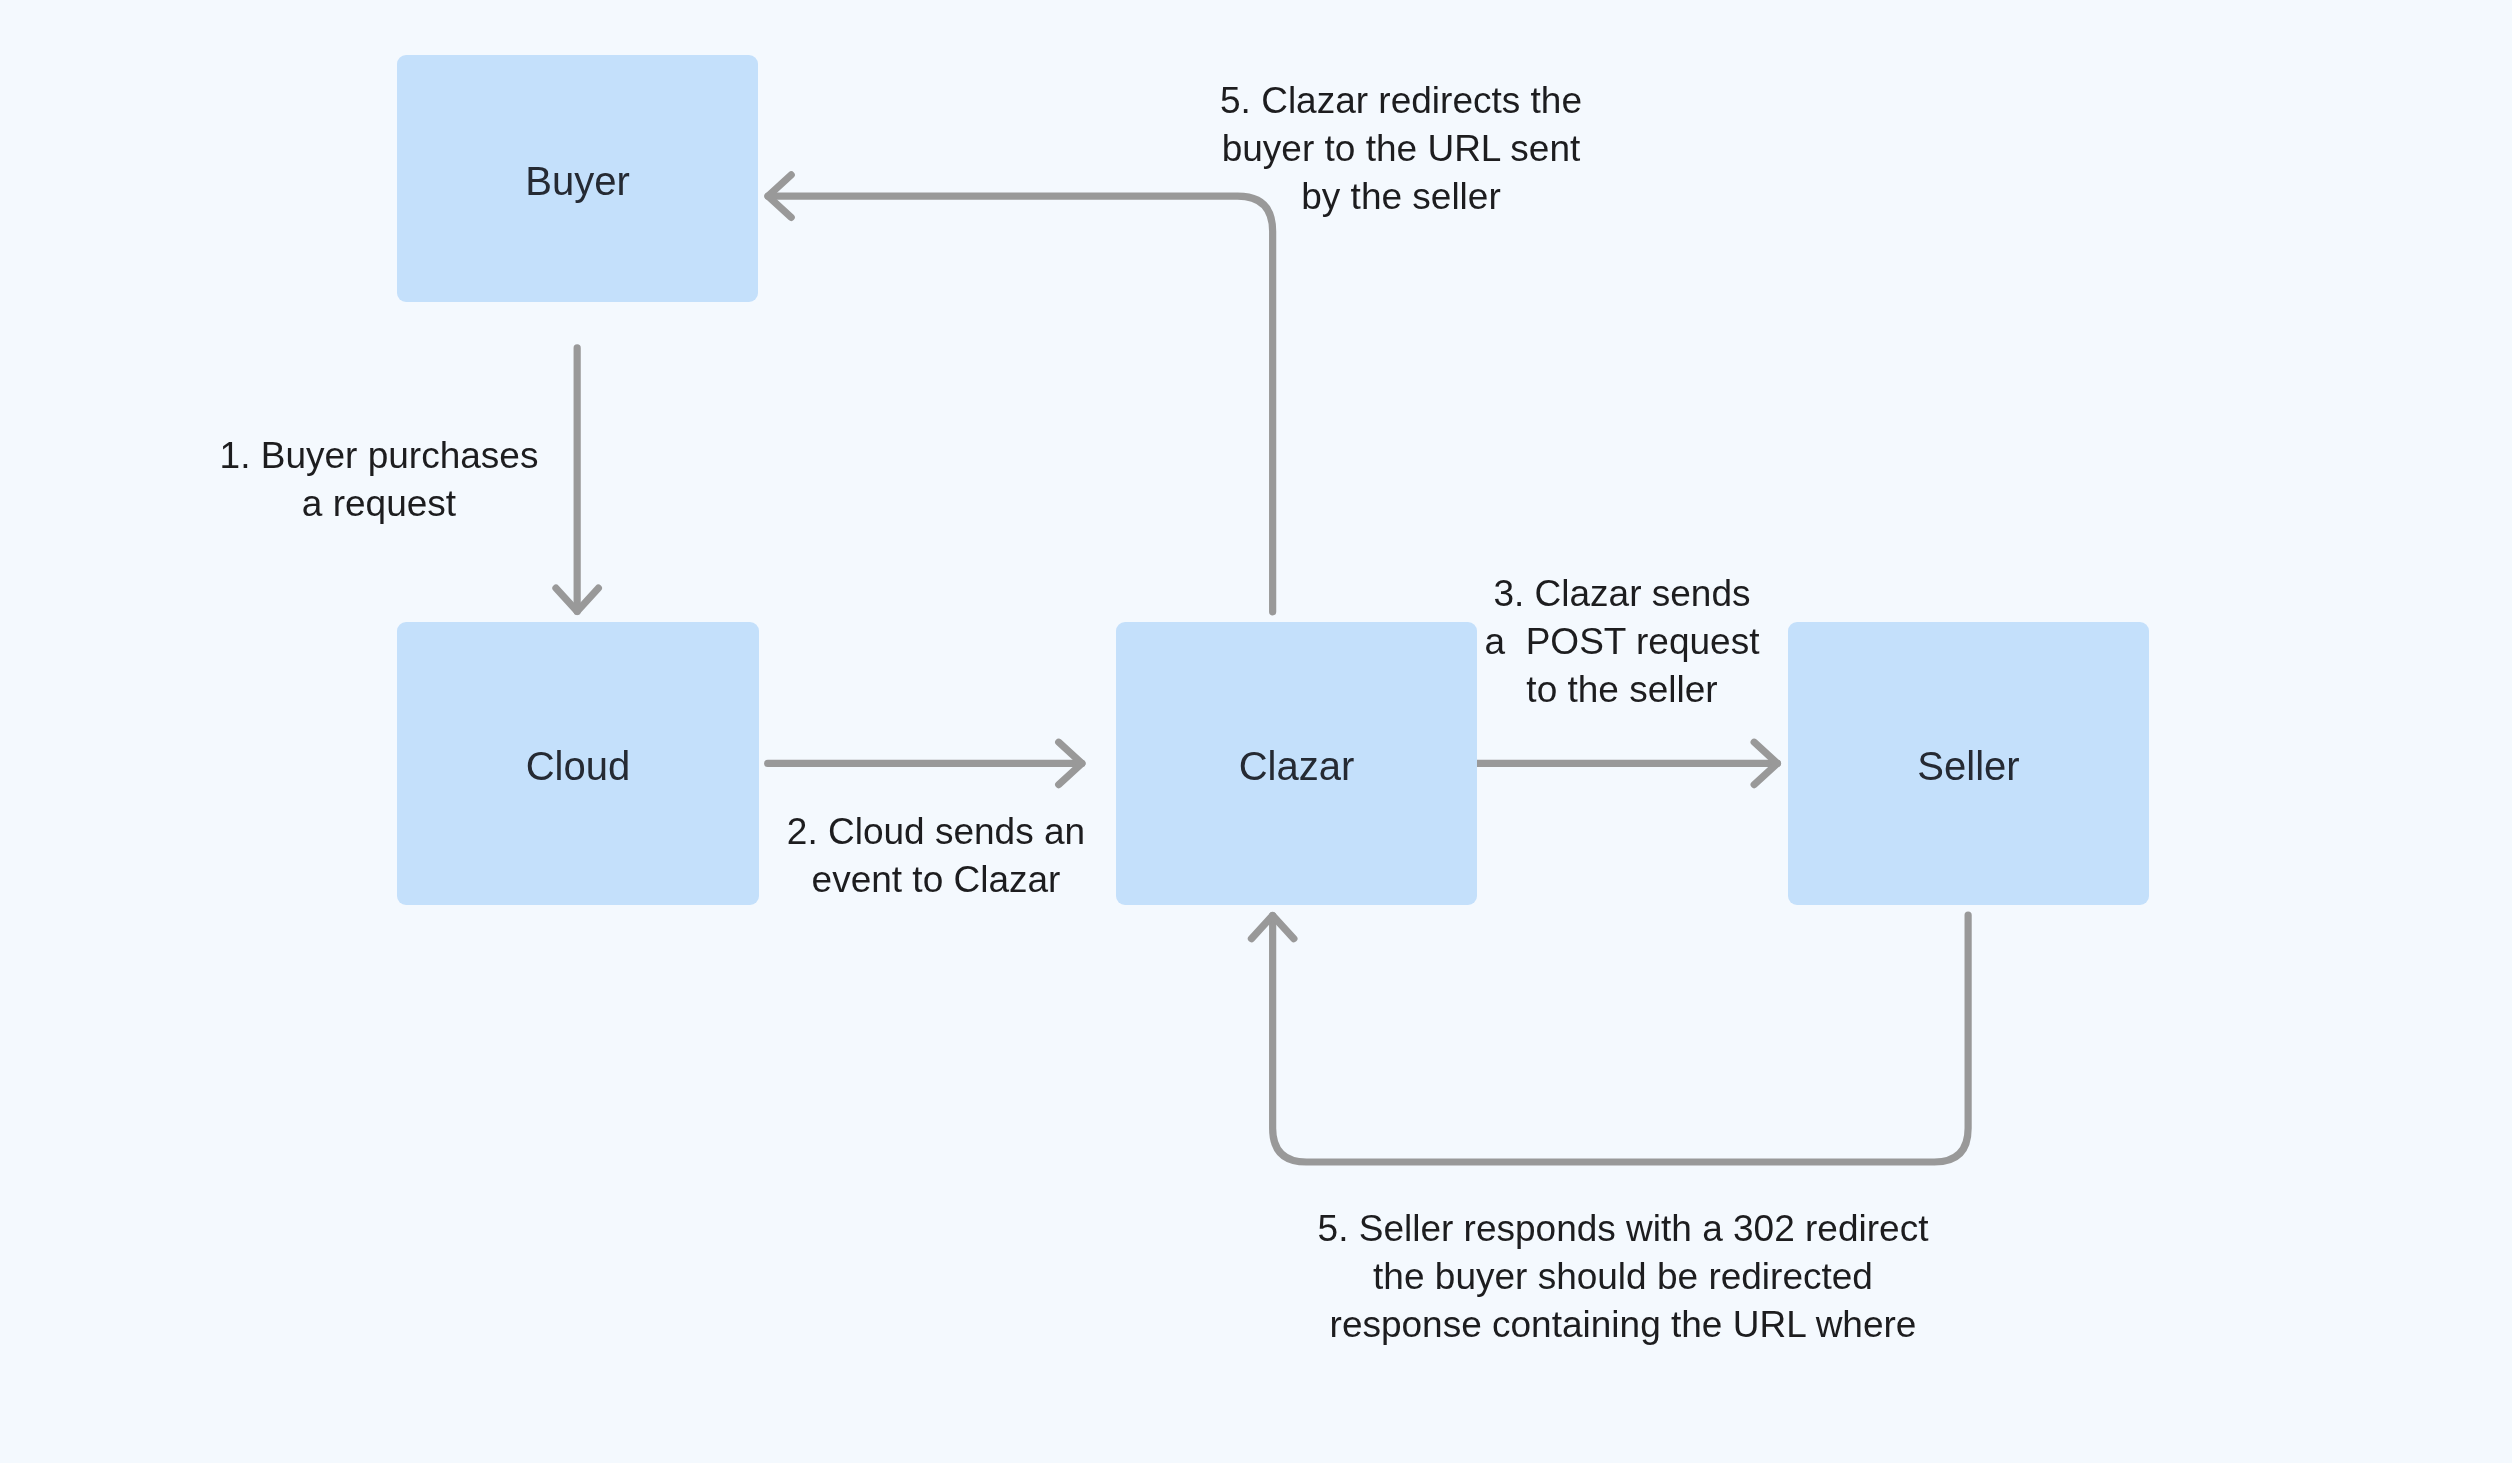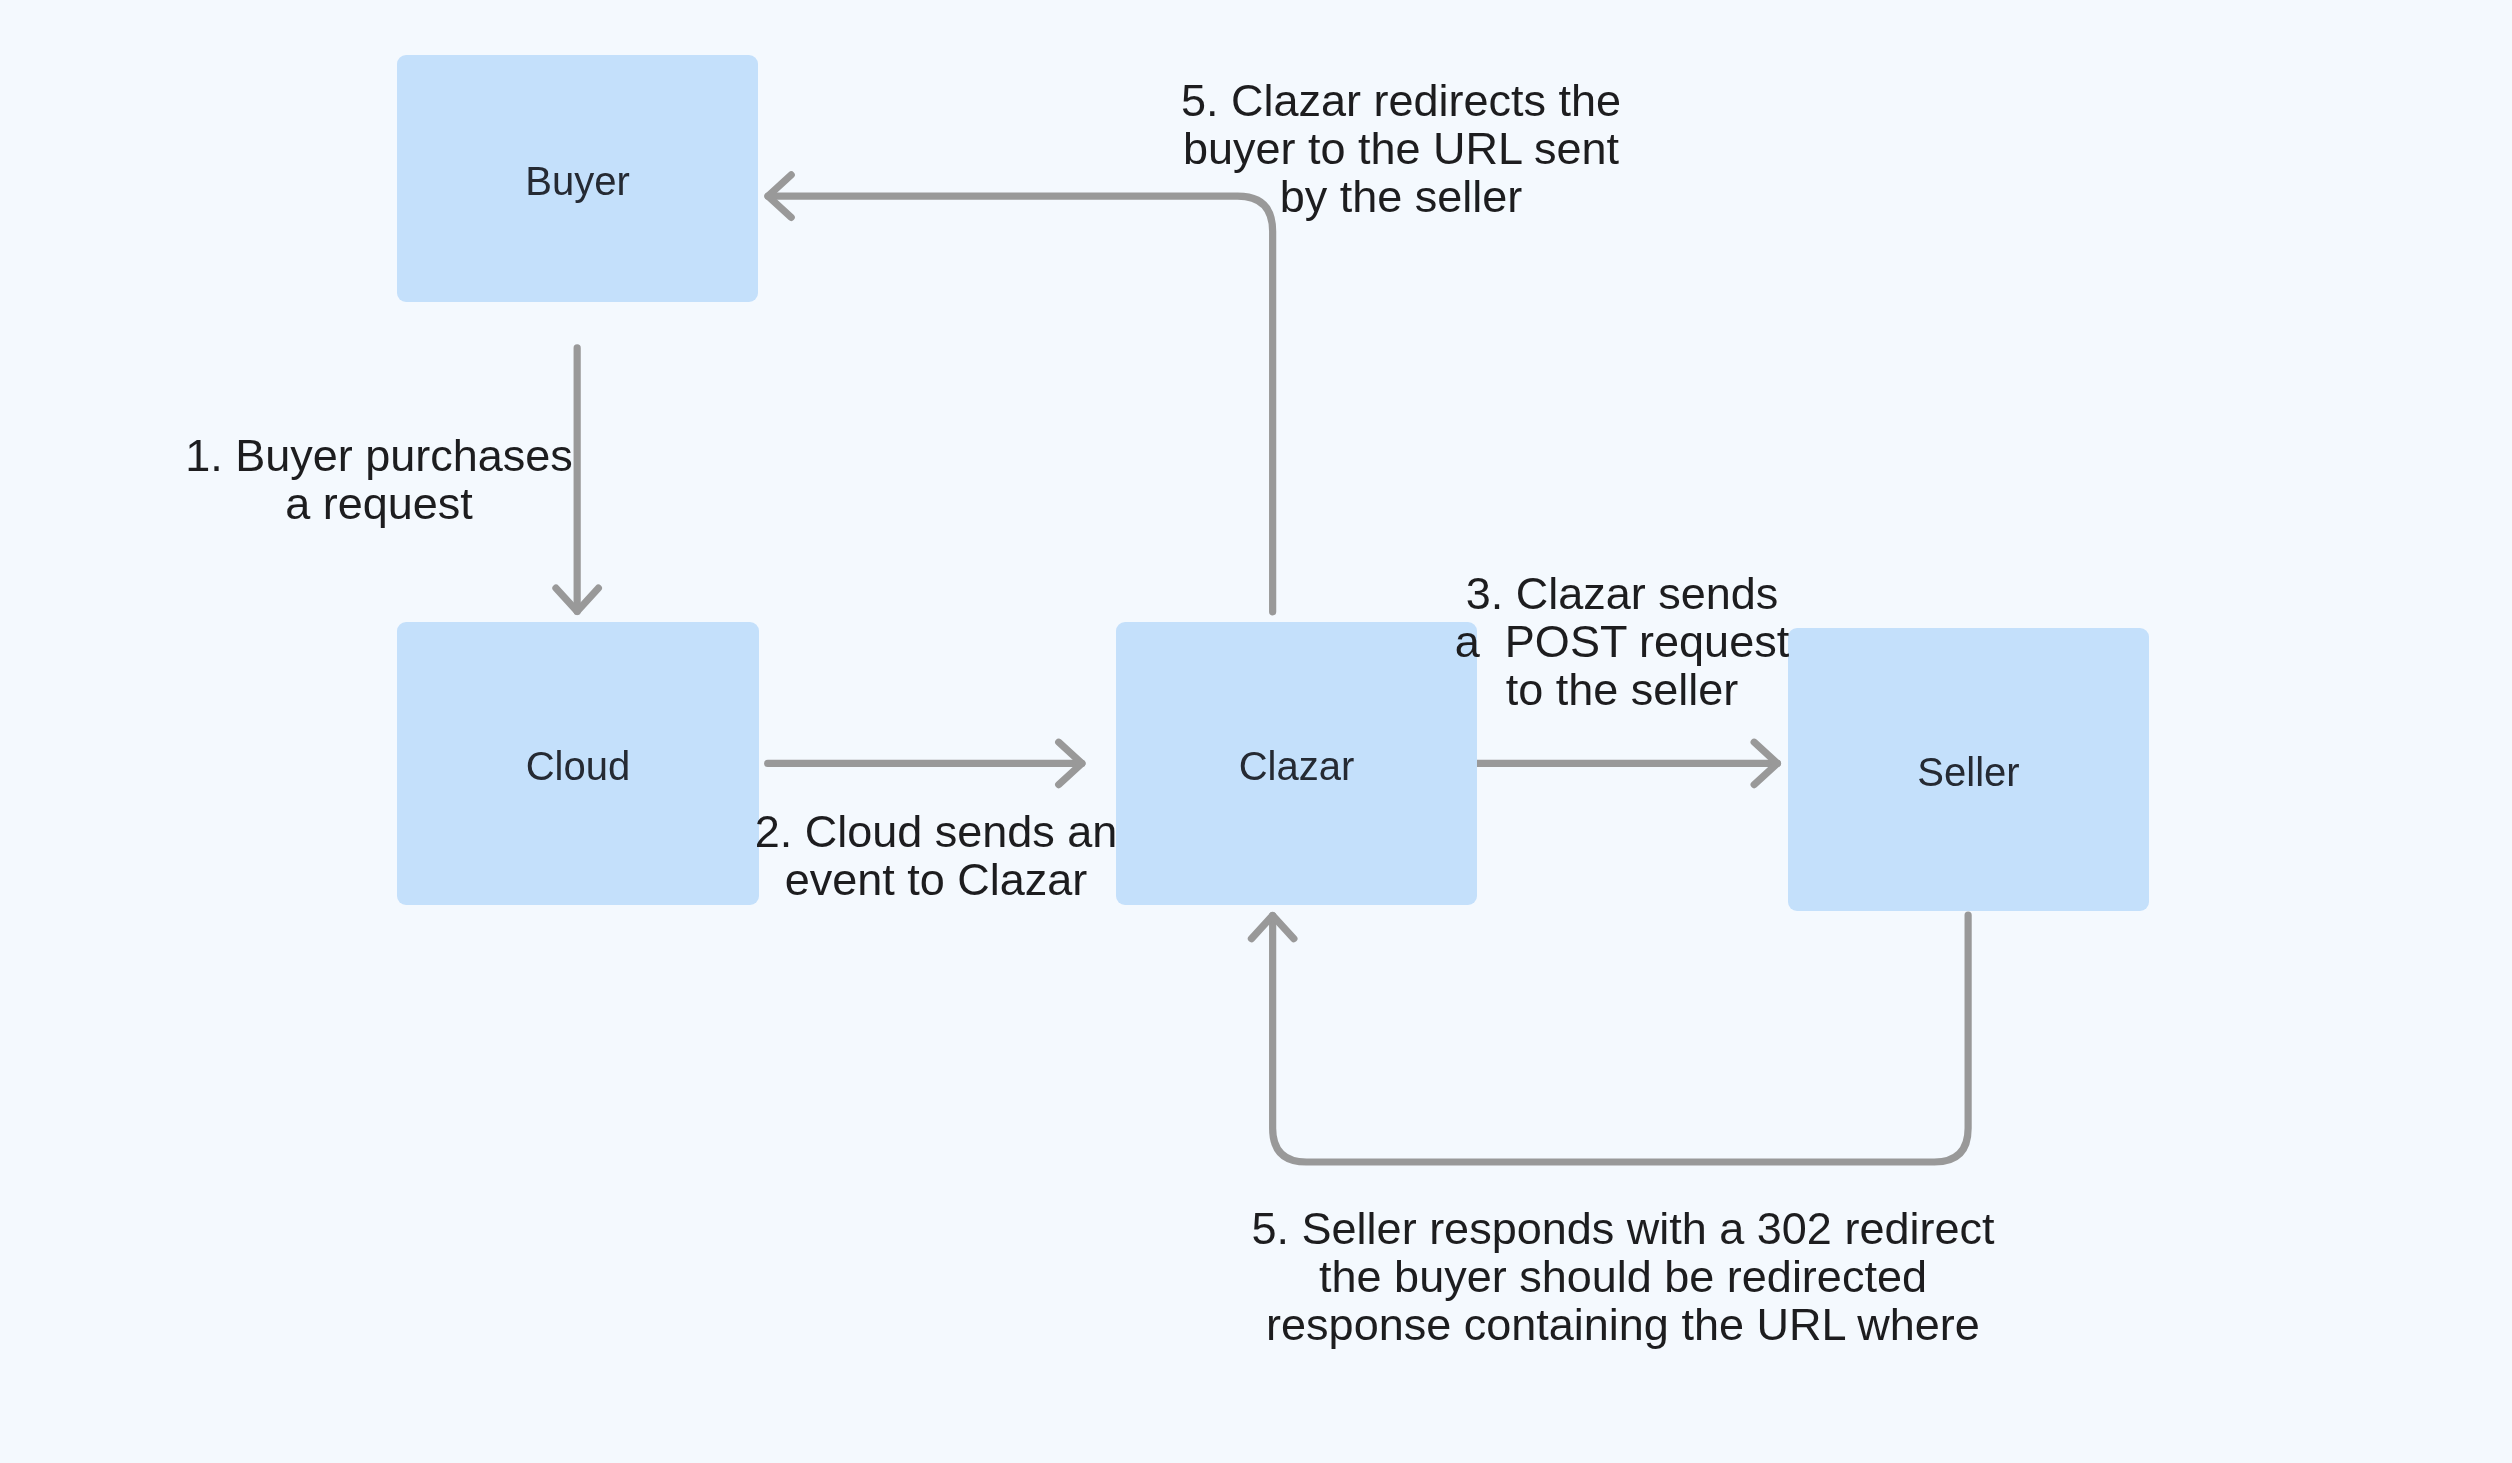--- a/index.html
+++ b/index.html
@@ -21,21 +21,21 @@
     font-size:40px;
     color:#252a33;
     line-height:1;
     letter-spacing:0px;
     position:relative;
     top:2.7px;
   }
   .step{
     position:absolute;
     color:#1d1d1f;
-    font-size:45px;
+    font-size:37px;
     line-height:48px;
     text-align:center;
   }
   .step > div{white-space:pre;}
   svg.edges{position:absolute;left:0;top:0;width:2512px;height:1463px;overflow:visible;}
   svg.edges path{fill:none;stroke:#999999;stroke-width:8;stroke-linecap:round;stroke-linejoin:round;}
 </style>
 </head>
 <body>
 
@@ -61,21 +61,21 @@
 
   <div class="node" style="left:397px;top:55px;width:361px;height:247px;">
     <span class="node-label">Buyer</span>
   </div>
   <div class="node" style="left:397px;top:622px;width:362px;height:283px;justify-content:center;">
     <span class="node-label">Cloud</span>
   </div>
   <div class="node" style="left:1092px;top:622px;width:361px;height:283px;margin-left:24px;">
     <span class="node-label">Clazar</span>
   </div>
-  <div class="node" style="left:1788px;top:622px;width:361px;height:283px;margin-top:6px;">
+  <div class="node" style="left:1788px;top:622px;width:361px;height:283px;">
     <span class="node-label">Seller</span>
   </div>
 
   <div class="step" style="left:379px;top:432px;transform:translateX(-50%);">
     <div>1. Buyer purchases</div>
     <div>a request</div>
   </div>
   <div class="step" style="left:928px;top:808px;transform:translateX(-50%);margin-left:8px;">
     <div>2. Cloud sends an</div>
     <div>event to Clazar</div>

